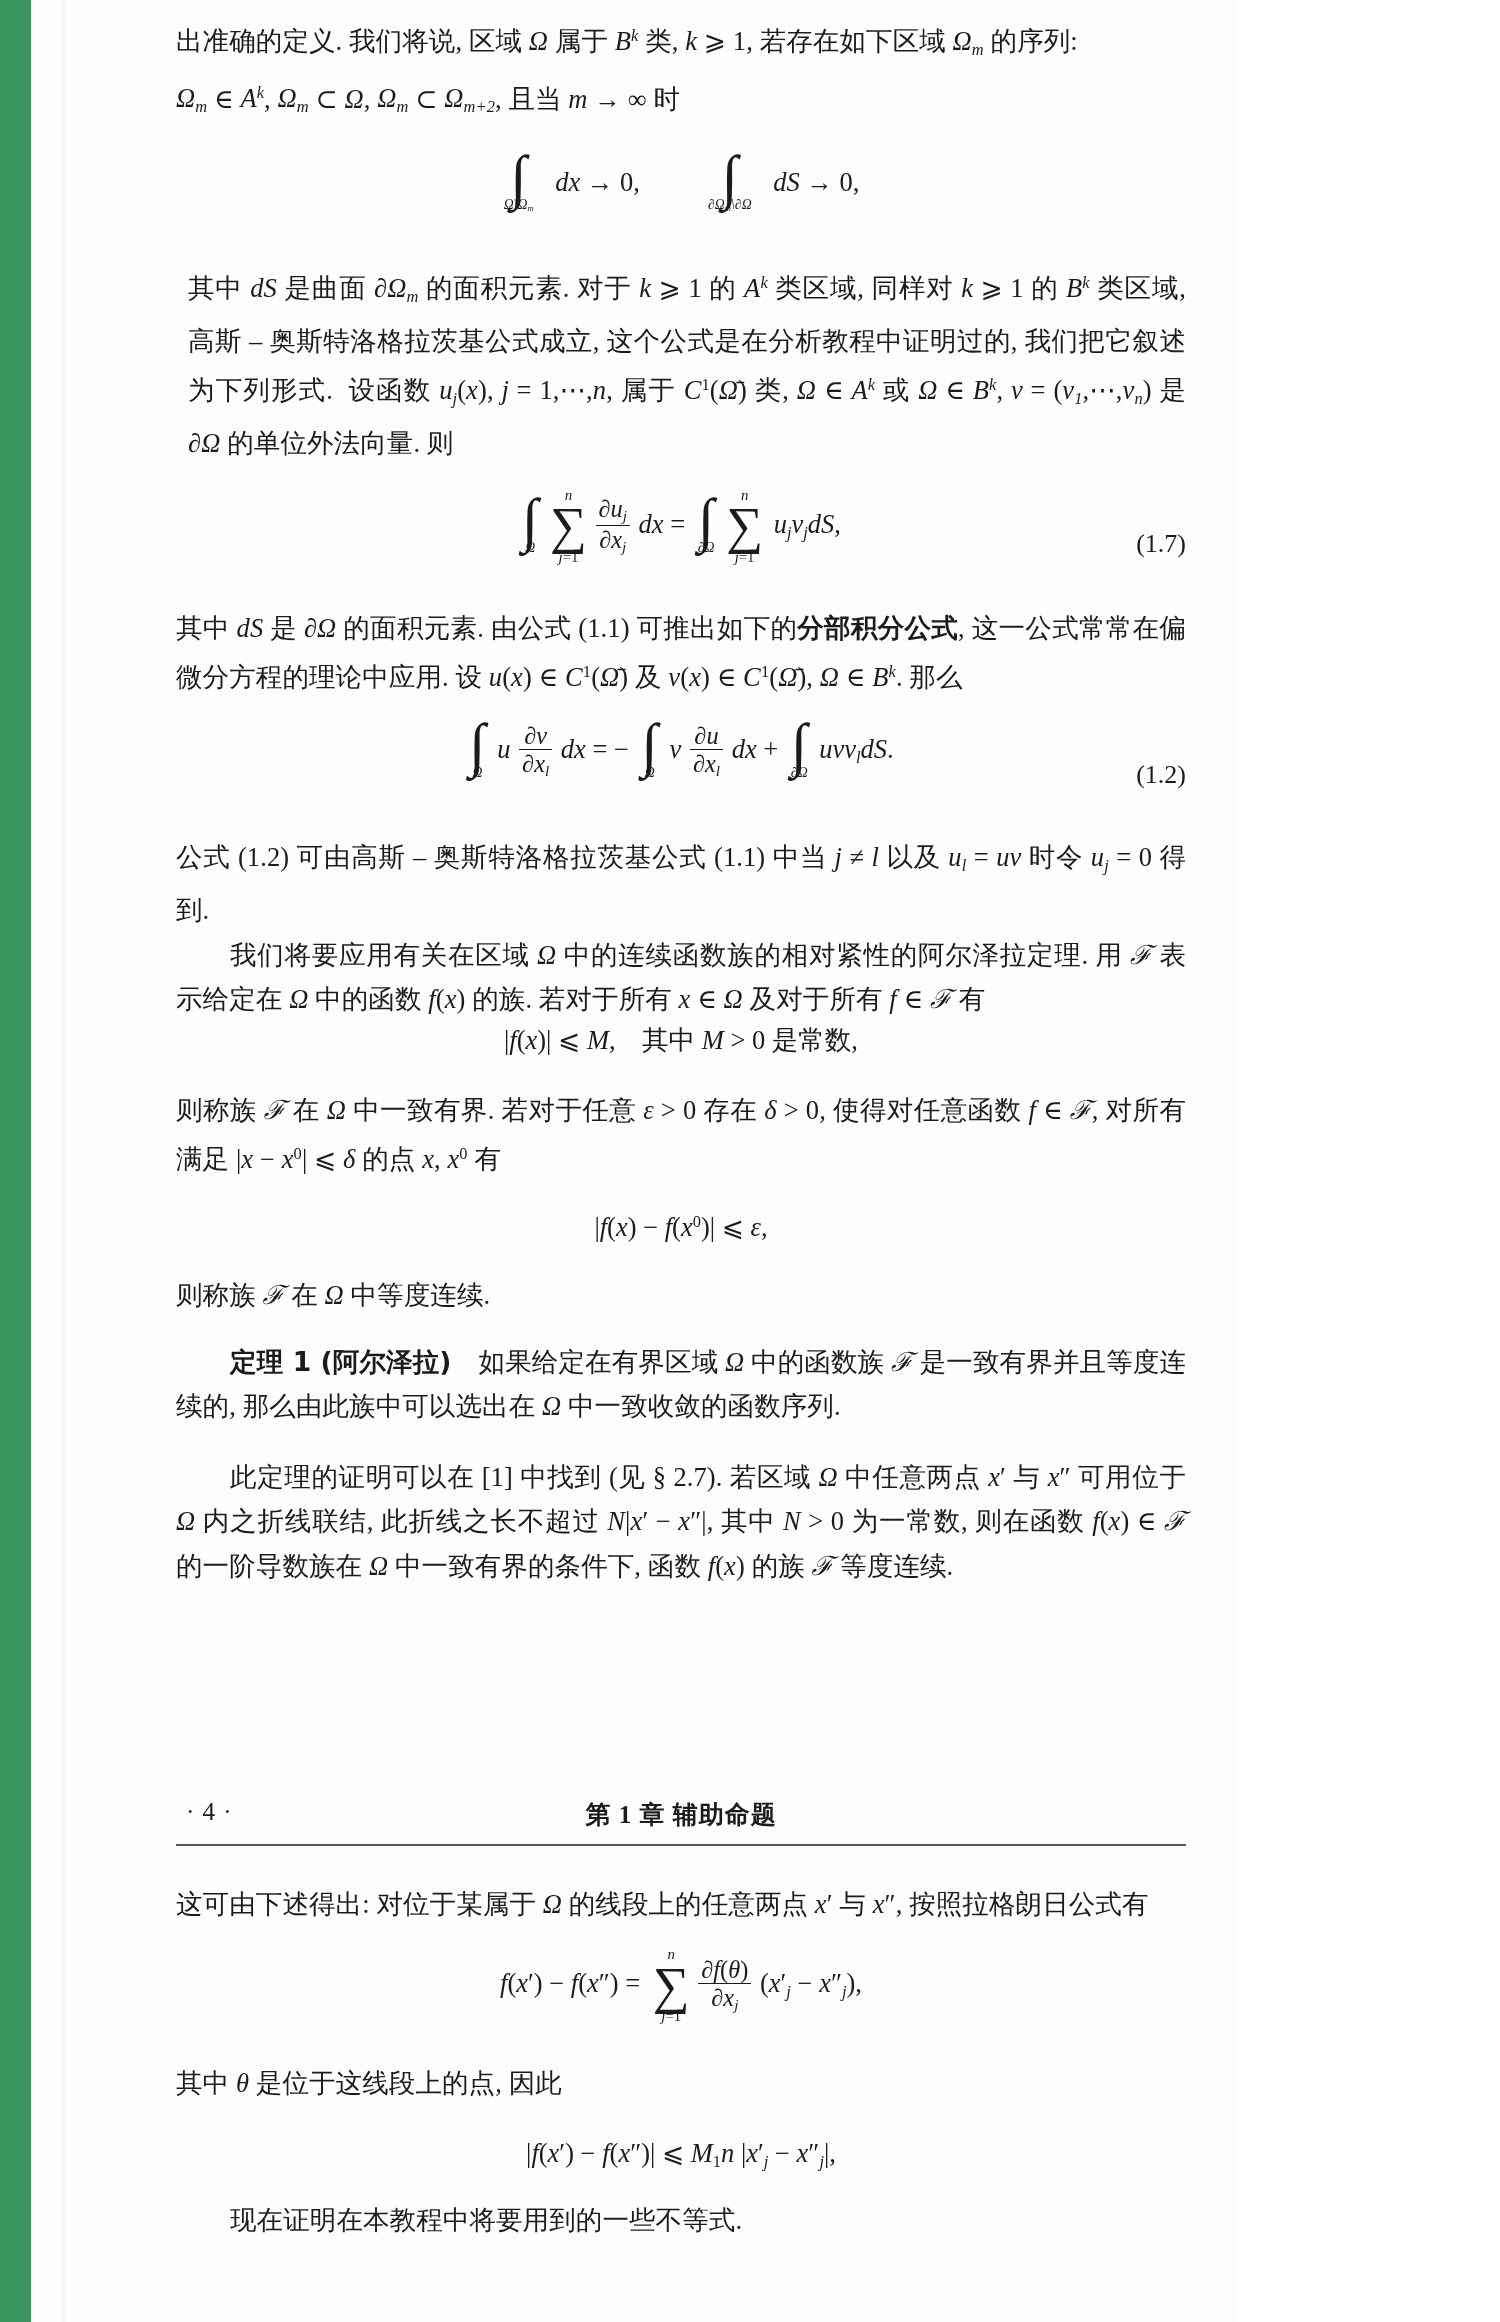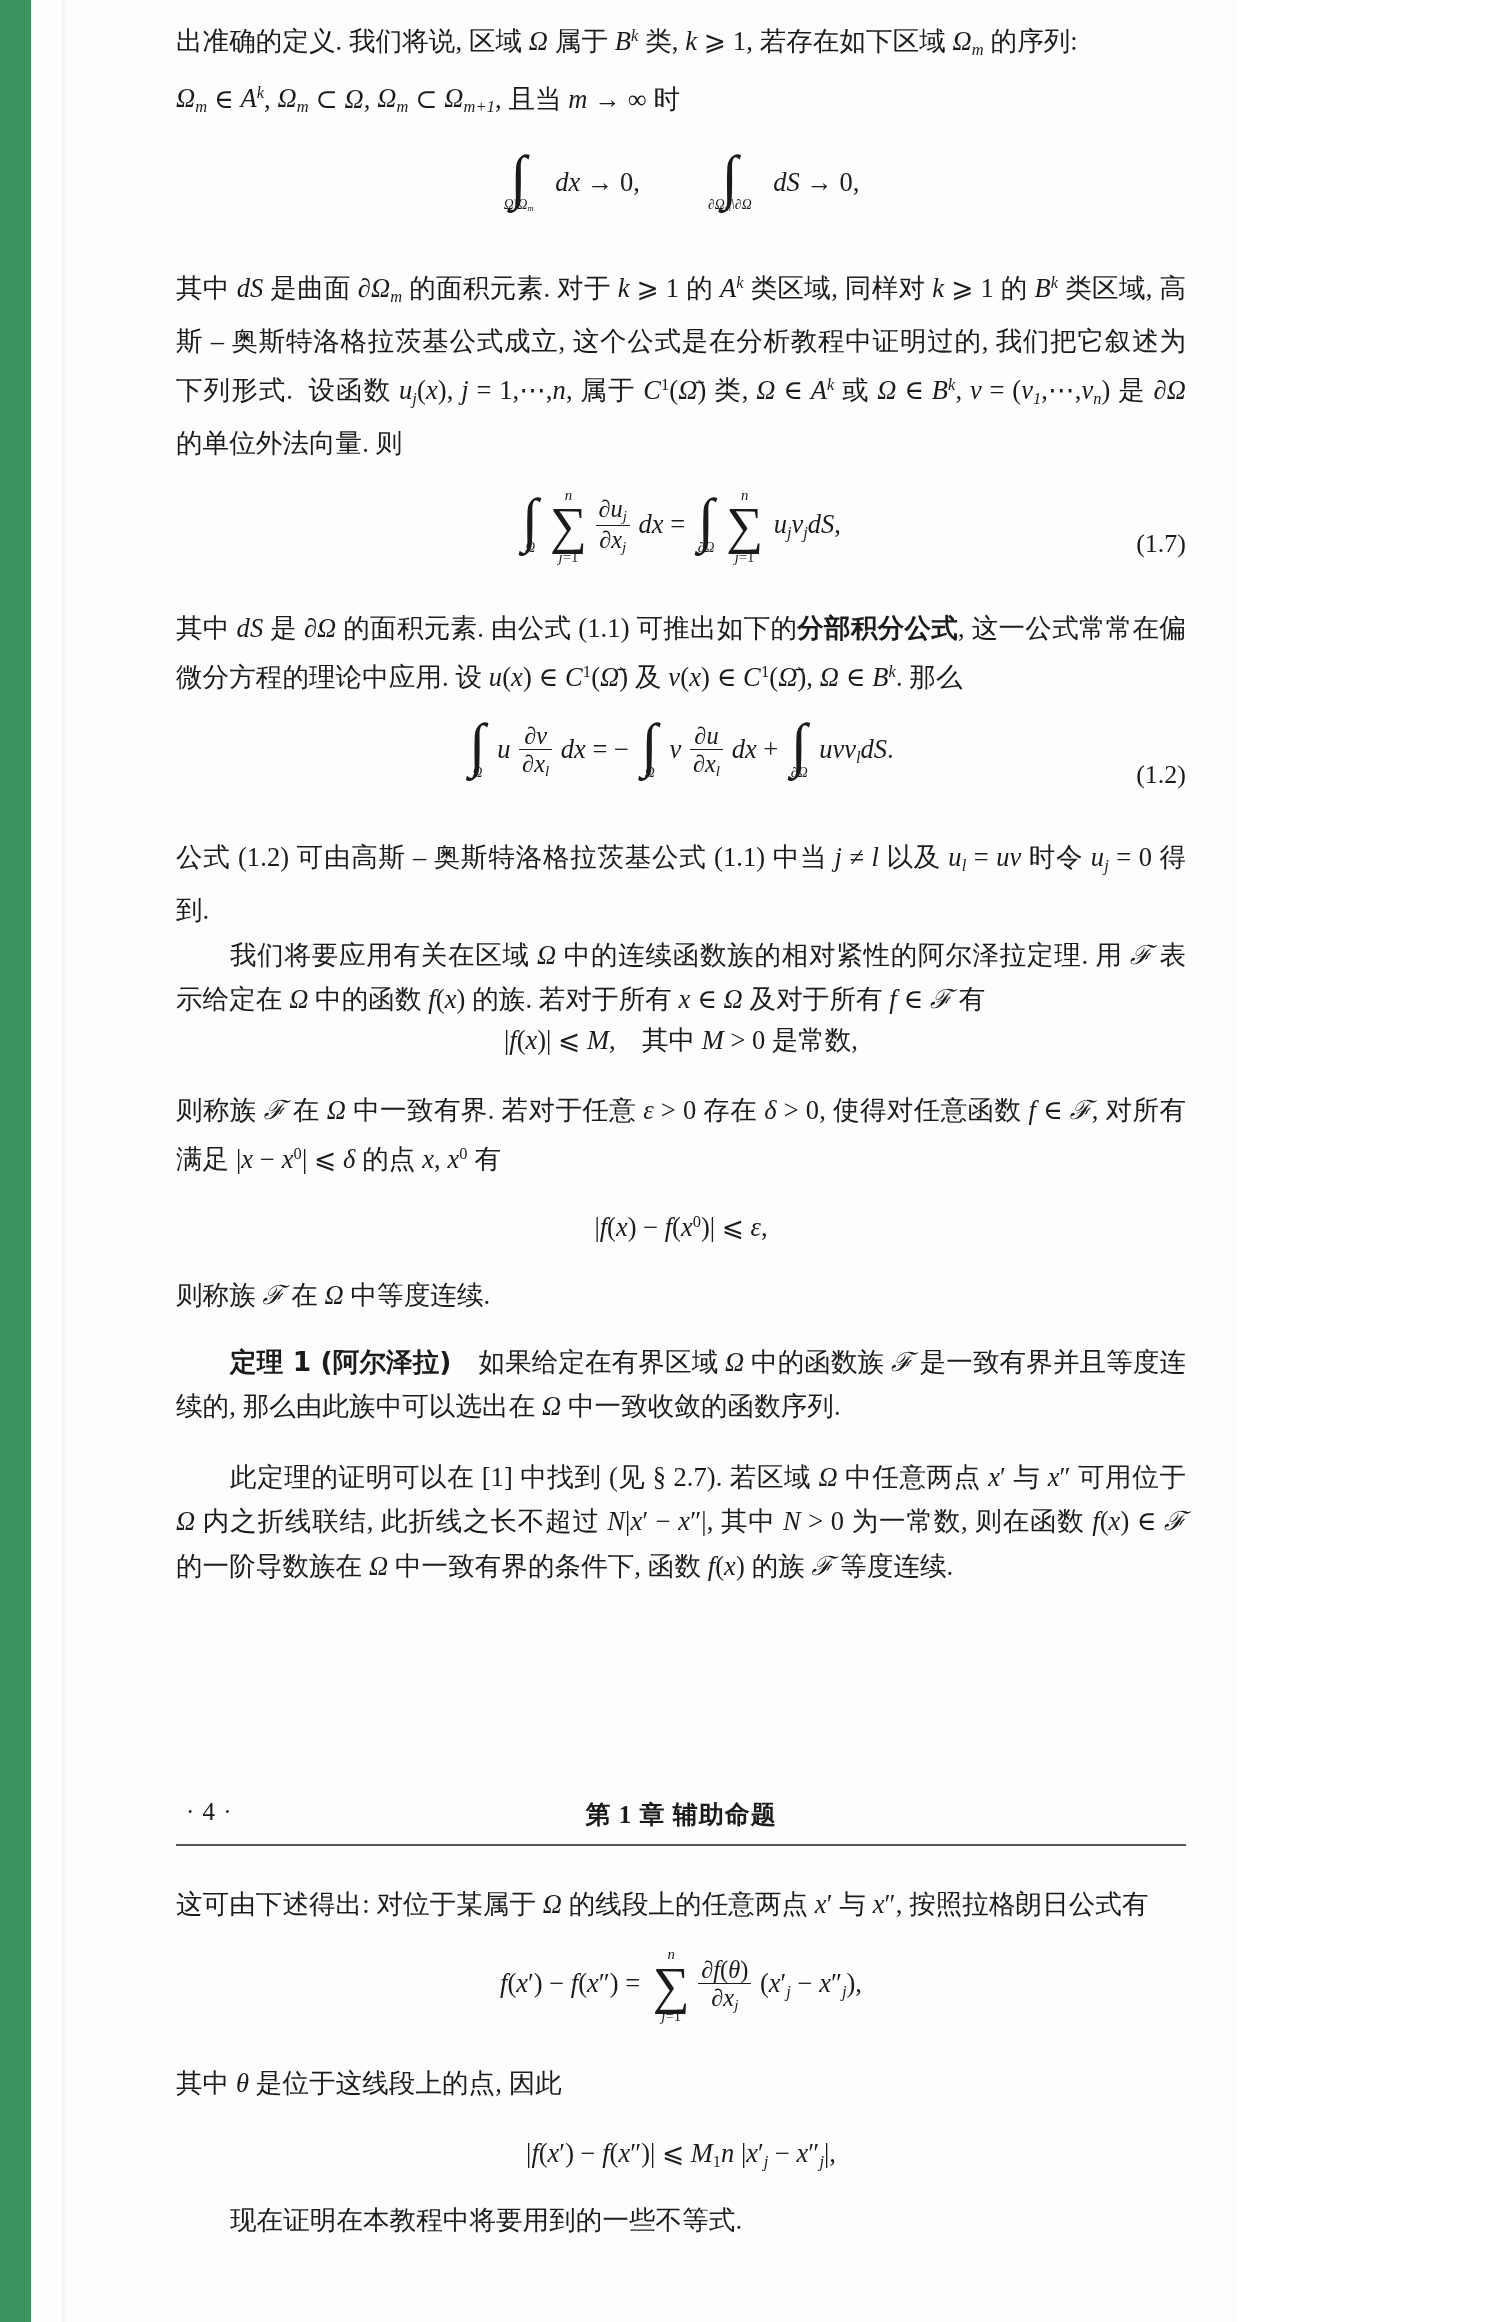--- a/index.html
+++ b/index.html
@@ -136,36 +136,36 @@
   <div class="paper">
     <div class="sheen"></div>
     <div class="sheen-r"></div>
 
     <div class="content">
 
       <div class="para" style="margin-top:14px;">
         出准确的定义. 我们将说, 区域 <span class="mi">Ω</span> 属于 <span class="mi">B<sup>k</sup></span> 类, <span class="mi">k</span> ⩾ 1, 若存在如下区域 <span class="mi">Ω<sub>m</sub></span> 的序列:
       </div>
       <div class="para" style="text-align:left;">
-        <span class="mi">Ω<sub>m</sub></span> ∈ <span class="mi">A<sup>k</sup></span>, <span class="mi">Ω<sub>m</sub></span> ⊂ <span class="mi">Ω</span>, <span class="mi">Ω<sub>m</sub></span> ⊂ <span class="mi">Ω<sub>m+1</sub></span>, 且当 <span class="mi">m</span> → ∞ 时
+        <span class="mi">Ω<sub>m</sub></span> ∈ <span class="mi">A<sup>k</sup></span>, <span class="mi">Ω<sub>m</sub></span> ⊂ <span class="mi">Ω</span>, <span class="mi">Ω<sub>m</sub></span> ⊂ <span class="mi">Ω<sub>m+2</sub></span>, 且当 <span class="mi">m</span> → ∞ 时
       </div>
 
       <div class="eq" style="margin-top:26px;height:96px;">
         <span class="intg">
           <span class="gl">∫</span><span class="lim"><span class="mi">Ω\Ω<sub>m</sub></span></span>
         </span>
         <span class="mi" style="margin-left:14px;">dx</span> → 0,
         <span style="display:inline-block;width:54px;"></span>
         <span class="intg">
           <span class="gl">∫</span><span class="lim"><span class="mi">∂Ω<sub>m</sub>\∂Ω</span></span>
         </span>
         <span class="mi" style="margin-left:14px;">dS</span> → 0,
       </div>
 
-      <div class="para" style="margin-top:10px;">
+      <div class="para" style="margin-top:10px;margin-left:12px;">
         其中 <span class="mi">dS</span> 是曲面 <span class="mi">∂Ω<sub>m</sub></span> 的面积元素. 对于 <span class="mi">k</span> ⩾ 1 的 <span class="mi">A<sup>k</sup></span> 类区域, 同样对 <span class="mi">k</span> ⩾ 1 的 <span class="mi">B<sup>k</sup></span> 类区域, 高斯 – 奥斯特洛格拉茨基公式成立, 这个公式是在分析教程中证明过的, 我们把它叙述为下列形式.&nbsp; 设函数 <span class="mi">u<sub>j</sub></span>(<span class="mi">x</span>), <span class="mi">j</span> = 1,⋯,<span class="mi">n</span>, 属于 <span class="mi">C</span><sup>1</sup>(<span class="mi">Ω̄</span>) 类, <span class="mi">Ω</span> ∈ <span class="mi">A<sup>k</sup></span> 或 <span class="mi">Ω</span> ∈ <span class="mi">B<sup>k</sup></span>, <span class="mi">ν</span> = (<span class="mi">ν<sub>1</sub></span>,⋯,<span class="mi">ν<sub>n</sub></span>) 是 <span class="mi">∂Ω</span> 的单位外法向量. 则
       </div>
 
       <div class="eq" style="margin-top:24px;height:108px;">
         <span class="intg">
           <span class="gl">∫</span><span class="lim"><span class="mi">Ω</span></span>
         </span>
         <span class="bigop" style="margin-left:4px;">
           <span class="lim" style="position:relative;top:-2px;"><span class="mi">n</span></span>
           <span class="gl">∑</span>

